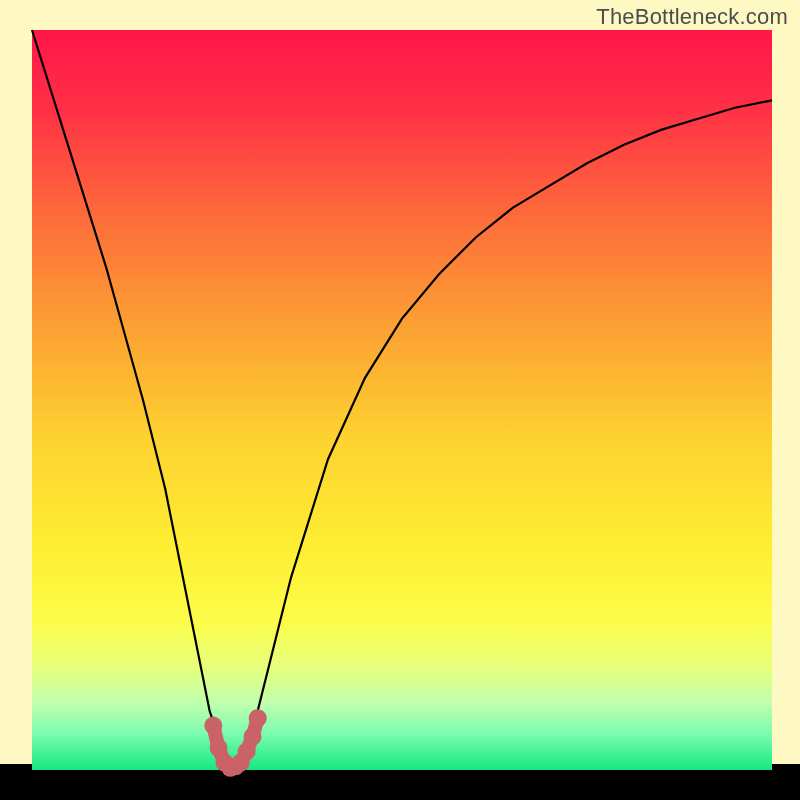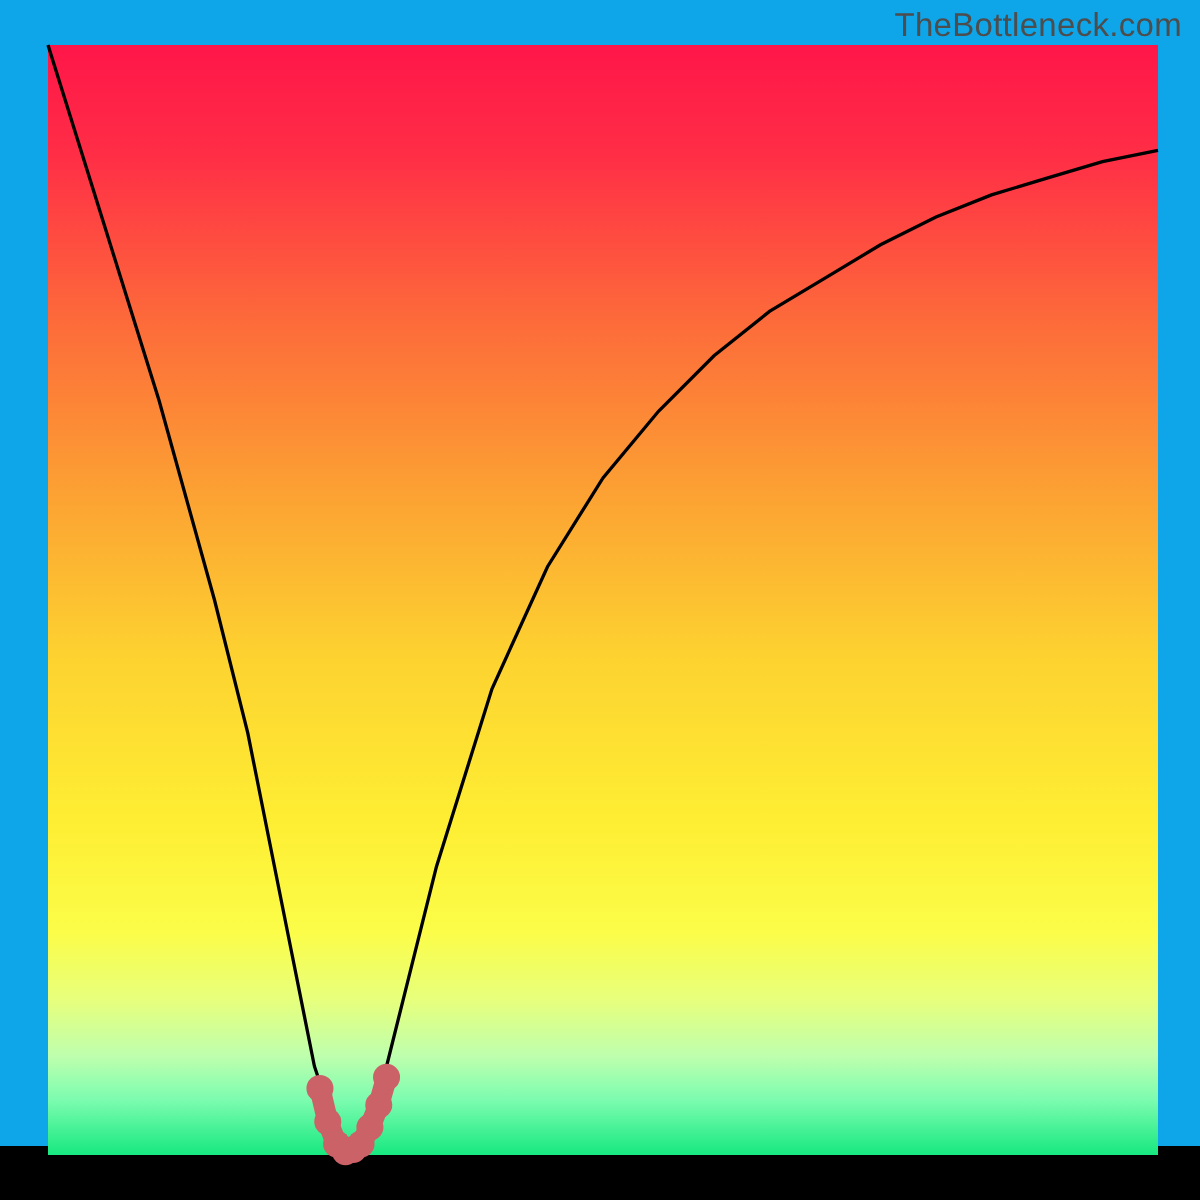--- a/index.html
+++ b/index.html
@@ -8,21 +8,21 @@
     width: 800px;
     height: 800px;
     background: #000;
     overflow: hidden;
     font-family: Arial, Helvetica, sans-serif;
   }
   .frame {
     position: absolute;
     top: 0; left: 0;
     width: 800px; height: 764px;
-    background: #0ea5e9;
+    background: #fef9c3;
   }
   .watermark {
     position: absolute;
     top: 4px;
     right: 12px;
     font-size: 22px;
     color: #4d4d4d;
     letter-spacing: 0.2px;
     font-weight: 400;
     z-index: 10;

